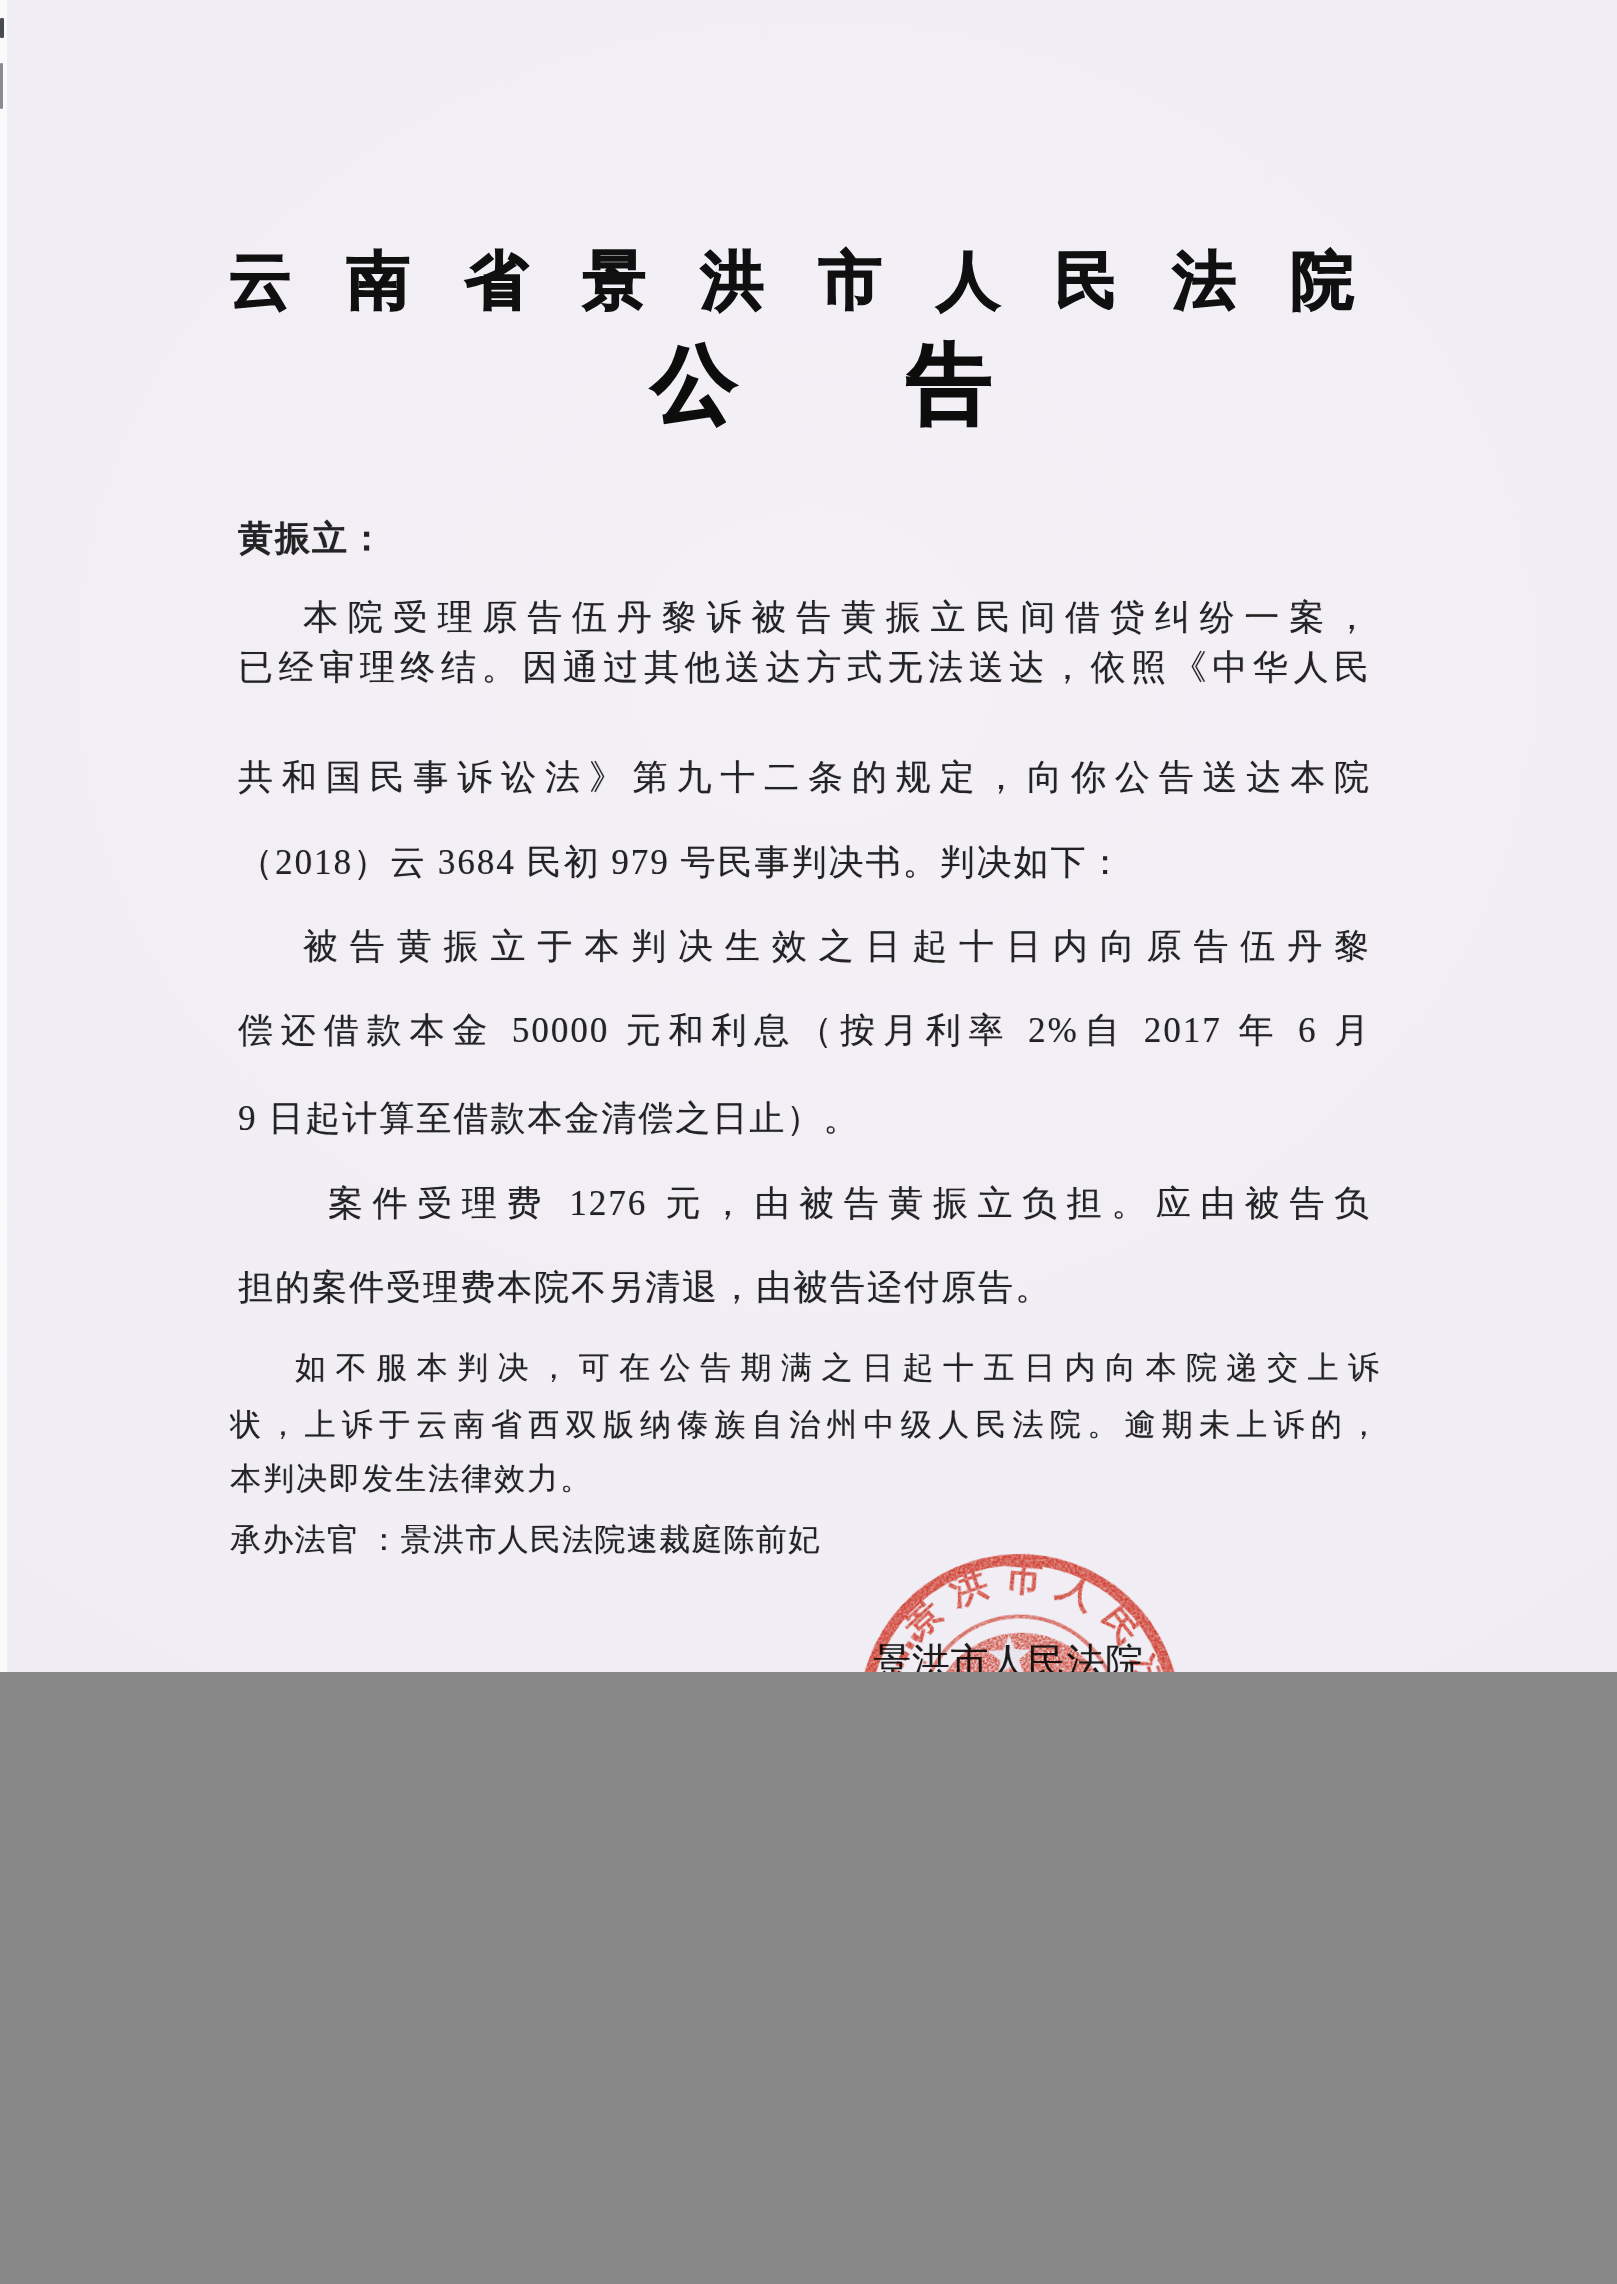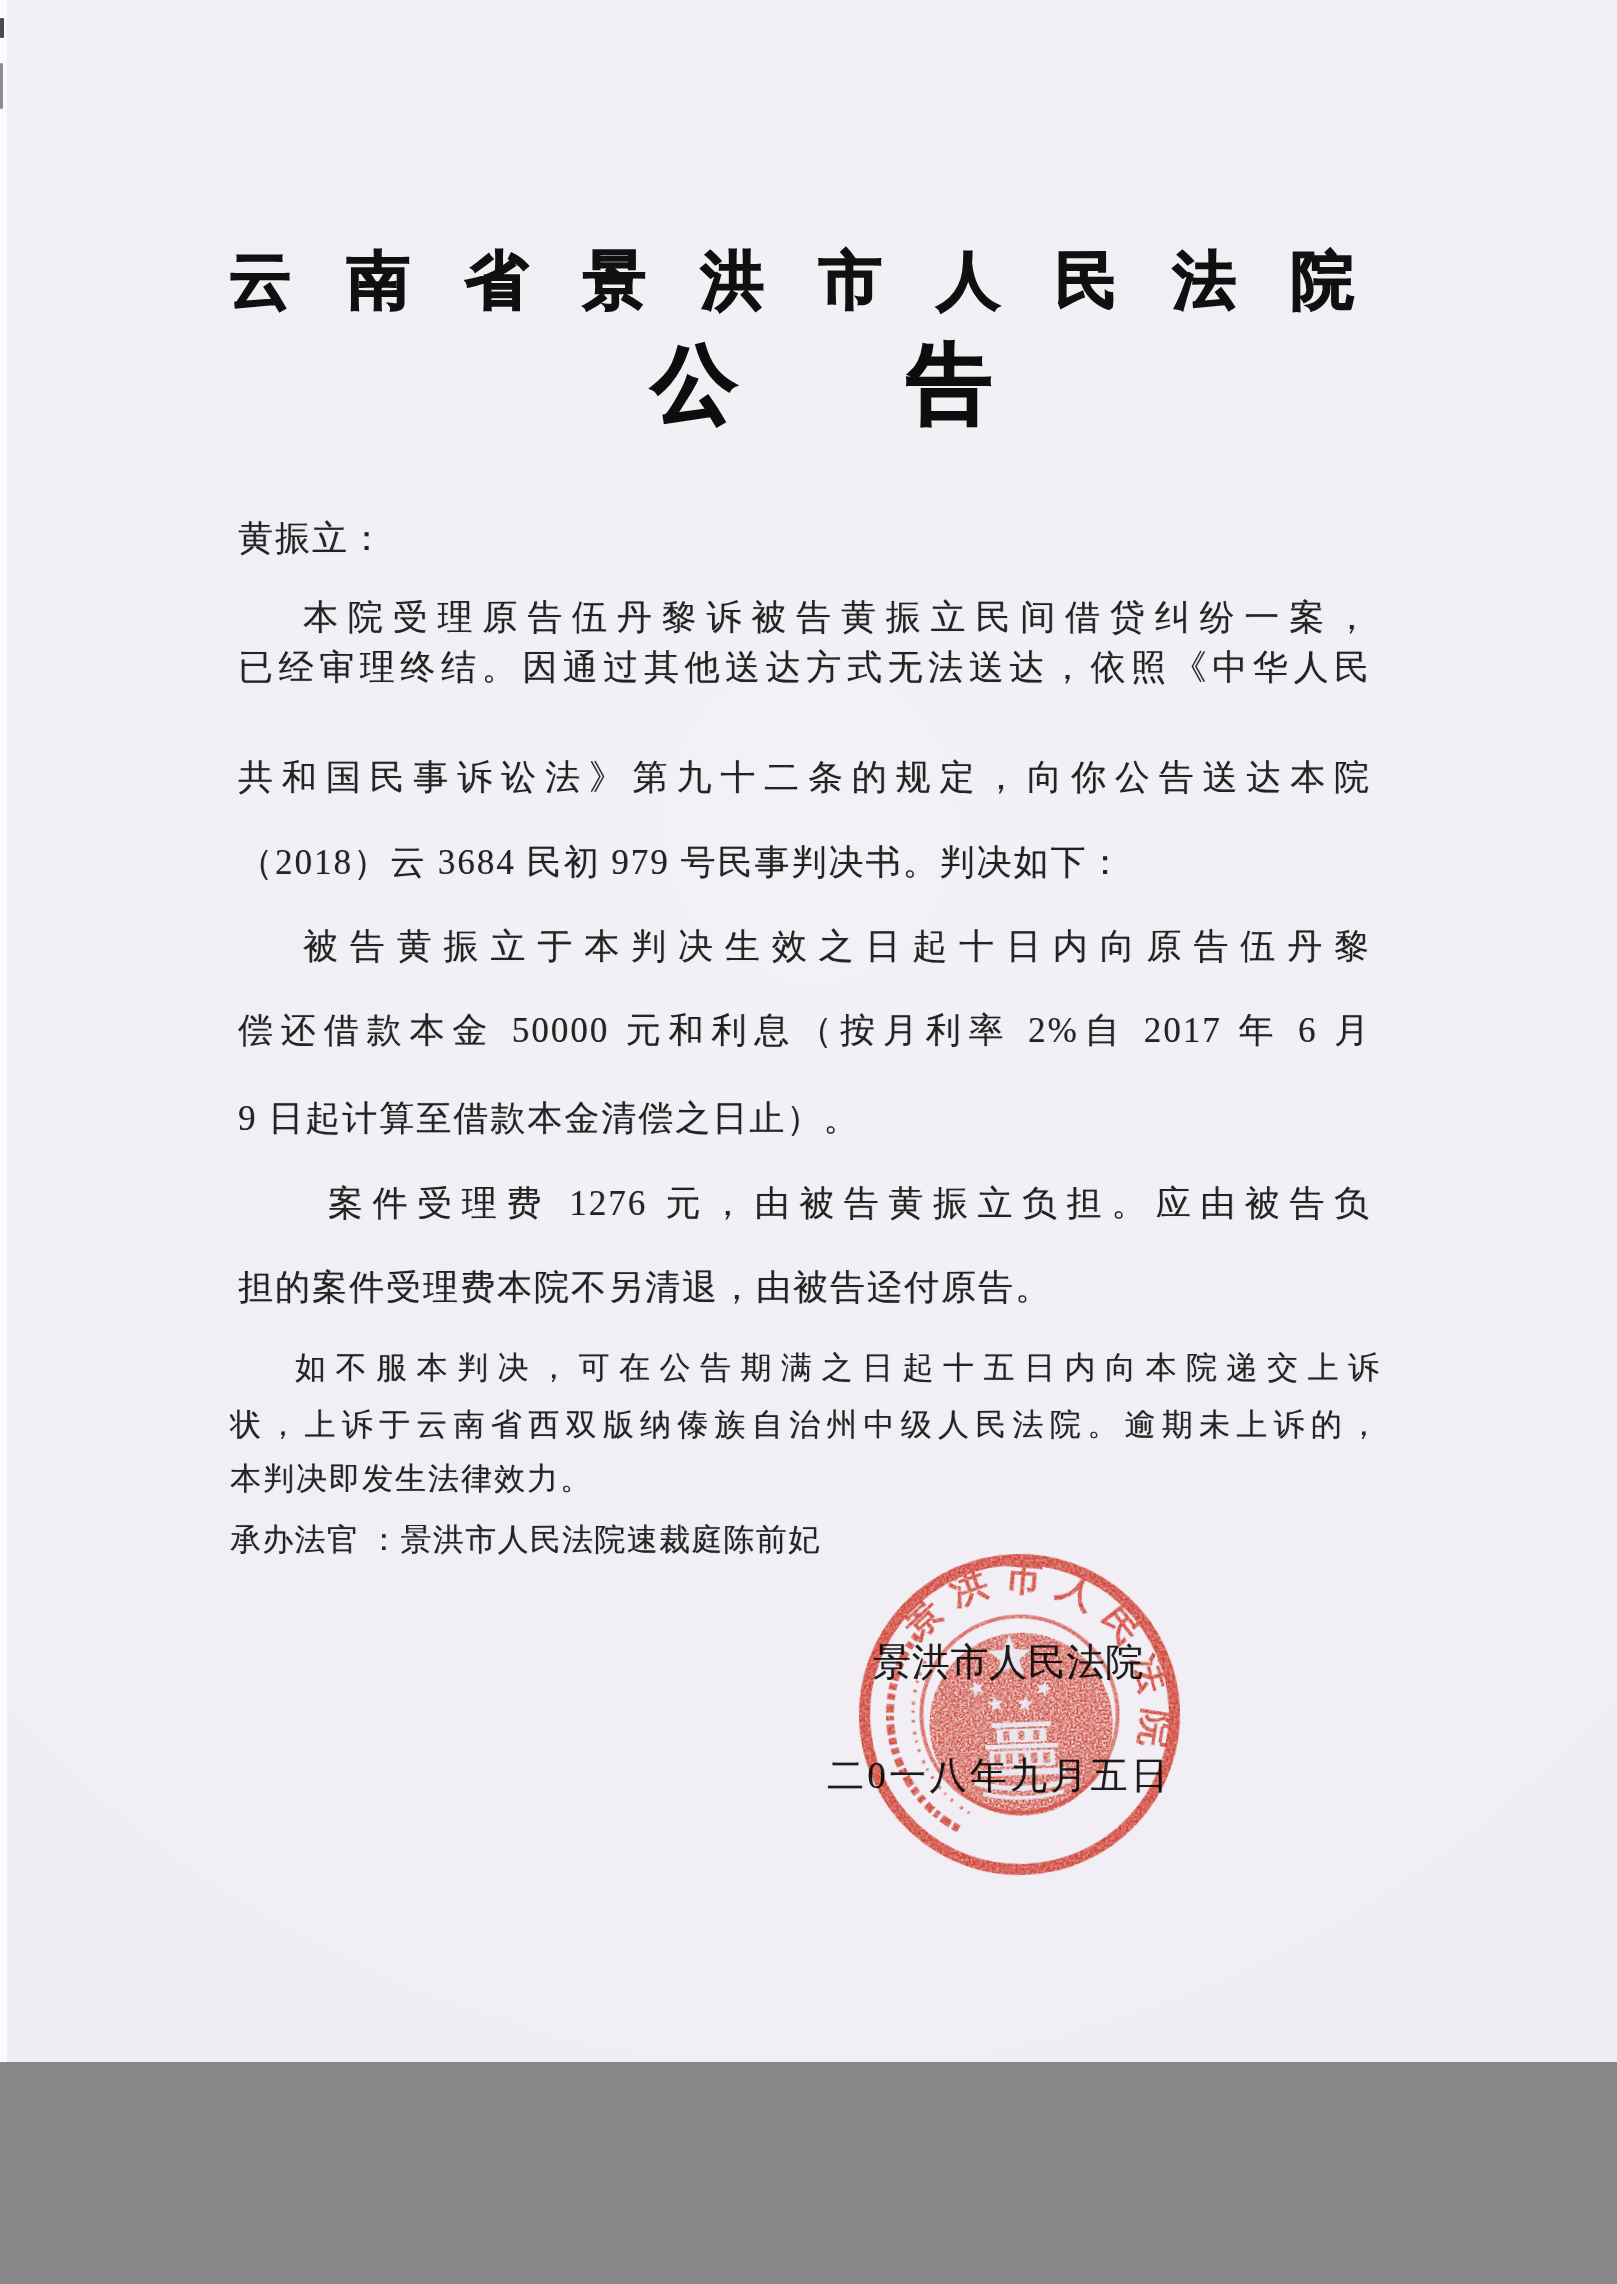--- a/index.html
+++ b/index.html
@@ -1,18 +1,18 @@
 <!DOCTYPE html>
 <html style="font-size:10.5px"><head>
 <meta charset="utf-8">
 <style>
   html,body{margin:0;padding:0;background:#888;}
   .page{
     position:relative;
-    width:1618px;height:2062px;
+    width:1618px;height:1672px;
     margin:0 auto;
     background:
       radial-gradient(ellipse 140% 120% at 50% 40%, #f3f1f6 0%, #efedf3 70%, #eceaf0 100%);
     overflow:hidden;
     font-family:"Liberation Serif", serif;
     color:#242424;
   }
   
   .edge-strip{position:absolute;left:0;top:0;width:7.2px;height:100%;background:#fbfbfd;}
   .edge-mark{position:absolute;left:0;top:18.3px;width:3.9px;height:19.6px;background:#4a4a52;border-radius:1.3px;}
@@ -54,21 +54,21 @@
   .j{ 
     white-space:normal;
     text-align:justify;
     text-justify:inter-character;
   }
   .j::after{content:"";display:inline-block;width:100%;height:0;}
   .ind{text-indent:65px;}
   .ind-lg{text-indent:90px;}
   .small{left:230px;width:1151px;font-size:31px;line-height:38px;height:40px;}
 
-  .t-rec{top:517px;}
+  .t-rec{top:517px;font-weight:bold;}
   .t-l1{top:596px;}
   .t-l2{top:646px;font-family:Liberation Serif, serif;}
   .t-l3{top:756px;}
   .t-l4{top:841px;}
   .t-l5{top:925px;}
   .t-l6{top:1009px;}
   .t-l7{top:1097px;}
   .t-l8{top:1182px;}
   .t-l9{top:1266px;}
   .t-l10{top:1349px;}

